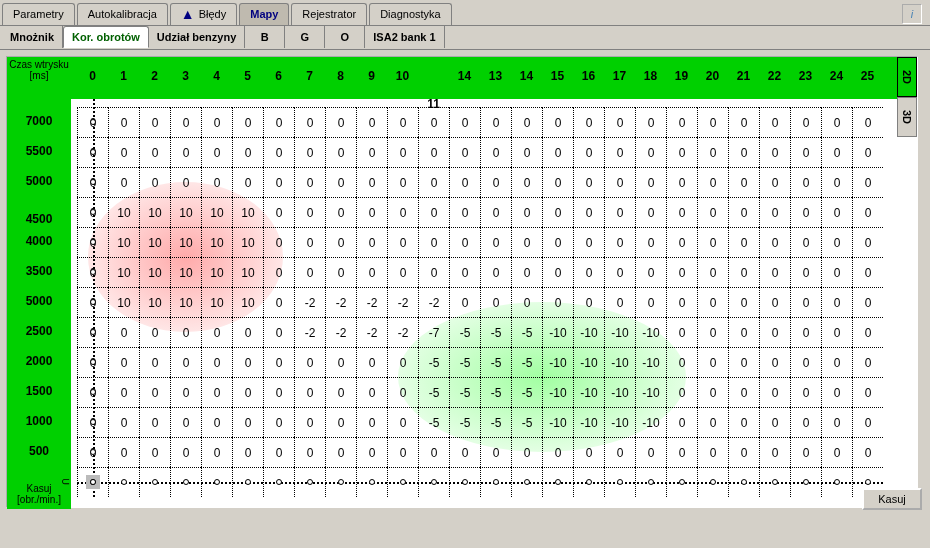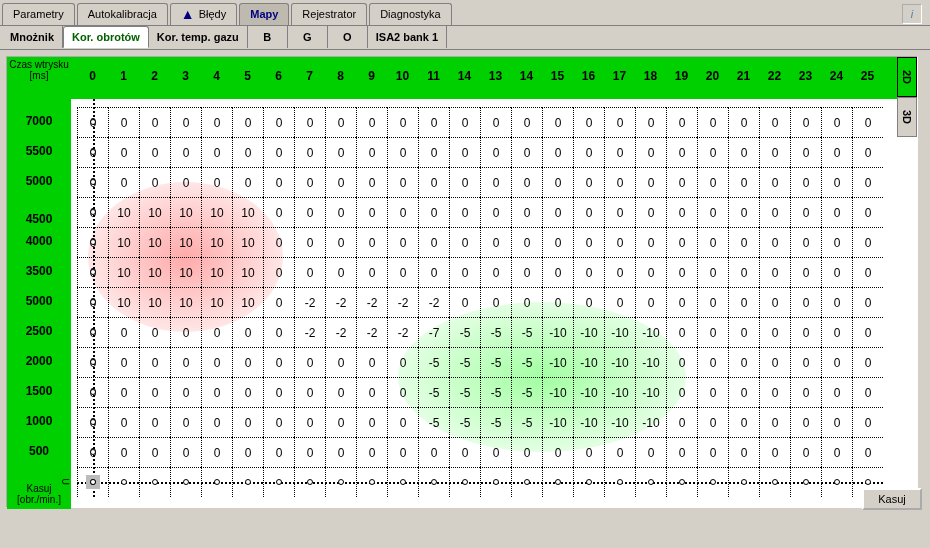--- a/index.html
+++ b/index.html
@@ -61,21 +61,21 @@
 </div>
 
 <div class="subnav">
   <div class="subtab">
       <span>Mnożnik</span>
     </div>
   <div class="subtab active">
       <span>Kor. obrotów</span>
     </div>
   <div class="subtab">
-      <span>Kor. temp. gazu</span>
+      <span>Udział benzyny</span>
     </div>
   <div class="subtab" style="min-width:40px">
       <span>B</span>
     </div>
   <div class="subtab" style="min-width:40px">
       <span>G</span>
     </div>
   <div class="subtab" style="min-width:40px">
       <span>O</span>
     </div>
@@ -105,21 +105,21 @@
       <div class="col-head" style="left: 101px;">1</div>
       <div class="col-head" style="left: 132px;">2</div>
       <div class="col-head" style="left: 163px;">3</div>
       <div class="col-head" style="left: 194px;">4</div>
       <div class="col-head" style="left: 225px;">5</div>
       <div class="col-head" style="left: 256px;">6</div>
       <div class="col-head" style="left: 287px;">7</div>
       <div class="col-head" style="left: 318px;">8</div>
       <div class="col-head" style="left: 349px;">9</div>
       <div class="col-head" style="left: 380px;">10</div>
-      <div class="col-head" style="left: 411px;">11</div>
+      <div class="col-head" style="left: 411px; margin-top: 28px;">11</div>
       <div class="col-head" style="left: 442px;">14</div>
       <div class="col-head" style="left: 473px;">13</div>
       <div class="col-head" style="left: 504px;">14</div>
       <div class="col-head" style="left: 535px;">15</div>
       <div class="col-head" style="left: 566px;">16</div>
       <div class="col-head" style="left: 597px;">17</div>
       <div class="col-head" style="left: 628px;">18</div>
       <div class="col-head" style="left: 659px;">19</div>
       <div class="col-head" style="left: 690px;">20</div>
       <div class="col-head" style="left: 721px;">21</div>

